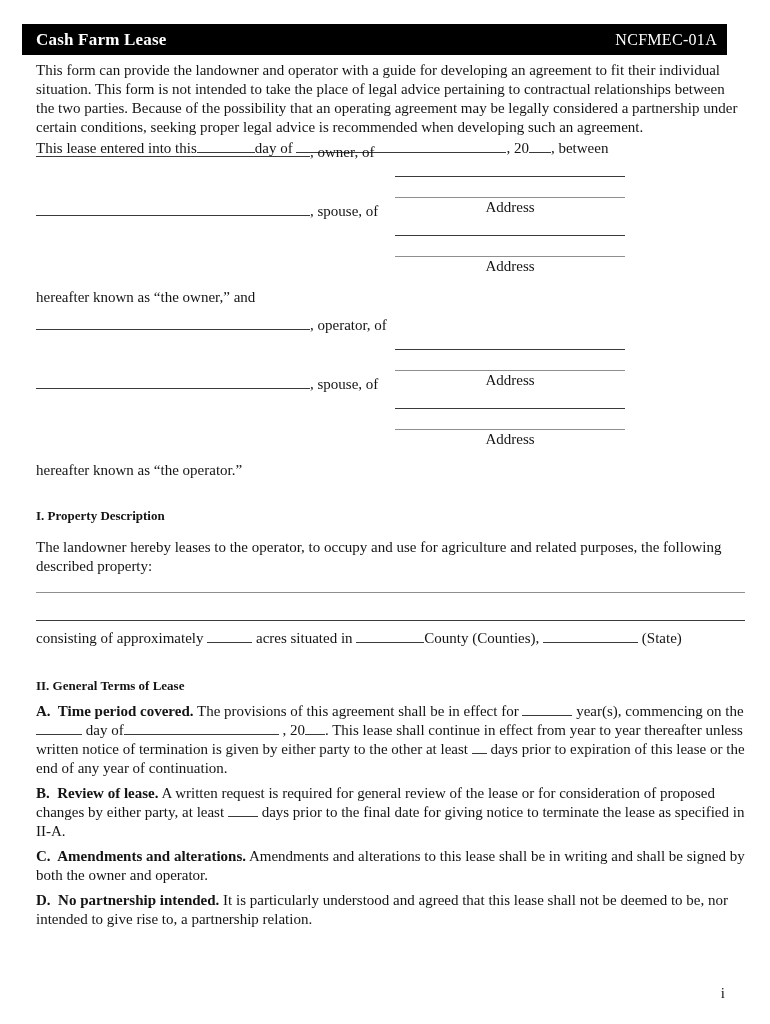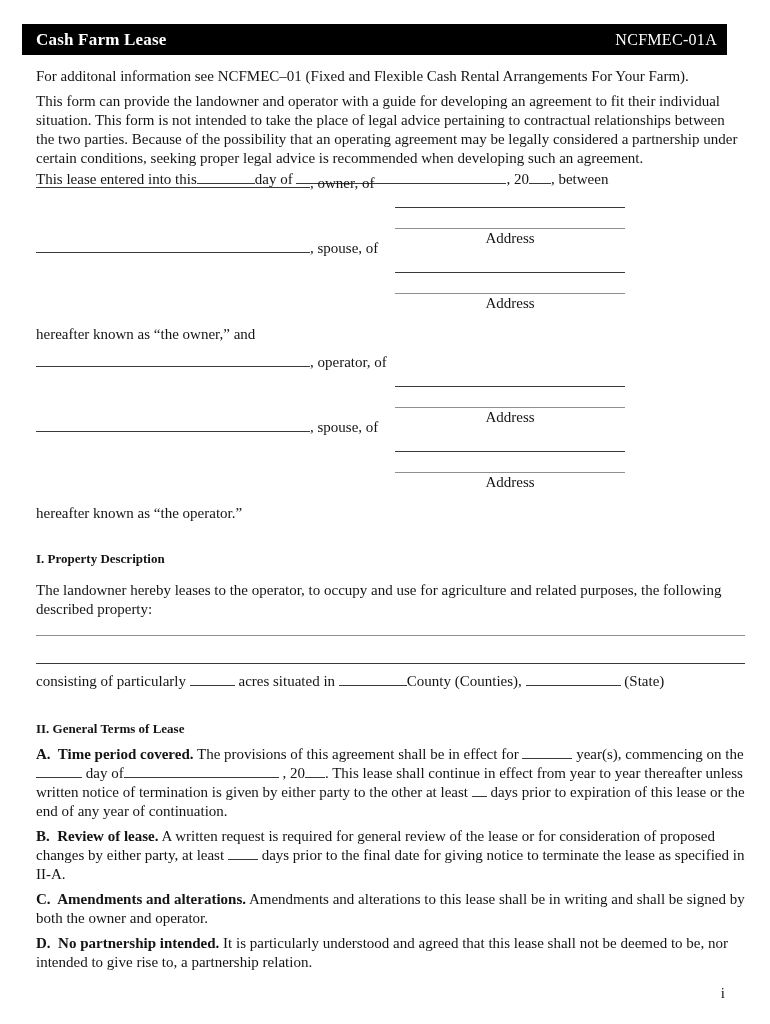--- a/index.html
+++ b/index.html
@@ -32,21 +32,21 @@
   .leaseline{margin-top:2px;white-space:nowrap;}
 
   .blank{
     display:inline-block;height:.85em;
     border-bottom:1.3px solid var(--line);
     vertical-align:baseline;
   }
 
   .party{position:relative;}
   .party.first{margin-top:0;}
-  .party.gap6{margin-top:6px;}
+  .party.gap6{}
   .party.gap24{margin-top:24px;}
   .prow{position:relative;height:19px;}
   .pleft{position:absolute;left:0;bottom:16px;white-space:nowrap;}
   .pleft .blank{width:274px;}
   .pright{position:absolute;left:359px;bottom:0;width:230px;border-bottom:1.3px solid var(--line);height:18px;}
   .aright{margin-left:359px;width:230px;}
   .aright .aline2{height:21px;border-bottom:1.2px solid var(--line_light);}
   .aright .albl{text-align:center;line-height:19px;}
 
   .hereafter{margin-top:12px;line-height:19px;}
@@ -71,21 +71,20 @@
 
 <div class="page">
 
   <header class="titlebar">
     <span class="title">Cash Farm Lease</span>
     <span class="code">NCFMEC-01A</span>
   </header>
 
   <main class="content">
 
-    <p class="para ref">For additonal information see NCFMEC–01 (Fixed and Flexible Cash Rental Arrangements For Your Farm).</p>
 
     <p class="para intro">This form can provide the landowner and operator with a guide for developing an agreement to fit their individual situation. This form is not intended to take the place of legal advice pertaining to contractual relationships between the two parties. Because of the possibility that an operating agreement may be legally considered a partnership under certain conditions, seeking proper legal advice is recommended when developing such an agreement.</p>
 
     <p class="para leaseline"><span>This lease entered into this</span><span class="blank" style="width:58px"></span><span>day of </span><span class="blank" style="width:210px"></span><span>, 20</span><span class="blank" style="width:22px"></span><span>, between</span></p>
 
     <div class="party first">
       <div class="prow">
         <div class="pleft">
           <span class="blank"></span><span>, owner, of</span>
         </div>
@@ -139,21 +138,21 @@
     </div>
 
     <p class="para hereafter op">hereafter known as “the operator.”</p>
 
     <h2 class="sech">I. Property Description</h2>
     <p class="para s1body">The landowner hereby leases to the operator, to occupy and use for agriculture and related purposes, the following described property:</p>
 
     <div class="fullline"></div>
     <div class="fullline dark"></div>
 
-    <p class="para consisting"><span>consisting of particularly </span><span class="blank" style="width:45px"></span><span> acres situated in </span><span class="blank" style="width:68px"></span><span>County (Counties), </span><span class="blank" style="width:95px"></span><span> (State)</span></p>
+    <p class="para consisting"><span>consisting of approximately </span><span class="blank" style="width:45px"></span><span> acres situated in </span><span class="blank" style="width:68px"></span><span>County (Counties), </span><span class="blank" style="width:95px"></span><span> (State)</span></p>
 
     <h2 class="sech s2">II. General Terms of Lease</h2>
 
     <p class="para clause"><span class="ctitle">A.  Time period covered.</span><span> The provisions of this agreement shall be in effect for </span><span class="blank" style="width:50px"></span><span> year(s), commencing on the </span><span class="blank" style="width:46px"></span><span> day of</span><span class="blank" style="width:155px"></span><span> , 20</span><span class="blank" style="width:20px"></span><span>. This lease shall continue in effect from year to year thereafter unless written notice of termination is given by either party to the other at least </span><span class="blank" style="width:15px"></span><span> days prior to expiration of this lease or the end of any year of continuation.</span></p>
 
     <p class="para clause"><span class="ctitle">B.  Review of lease.</span><span> A written request is required for general review of the lease or for consideration of proposed changes by either party, at least </span><span class="blank" style="width:30px"></span><span> days prior to the final date for giving notice to terminate the lease as specified in II-A.</span></p>
 
     <p class="para clause"><span class="ctitle">C.  Amendments and alterations.</span><span> Amendments and alterations to this lease shall be in writing and shall be signed by both the owner and operator.</span></p>
 
     <p class="para clause"><span class="ctitle">D.  No partnership intended.</span><span> It is particularly understood and agreed that this lease shall not be deemed to be, nor intended to give rise to, a partnership relation.</span></p>

